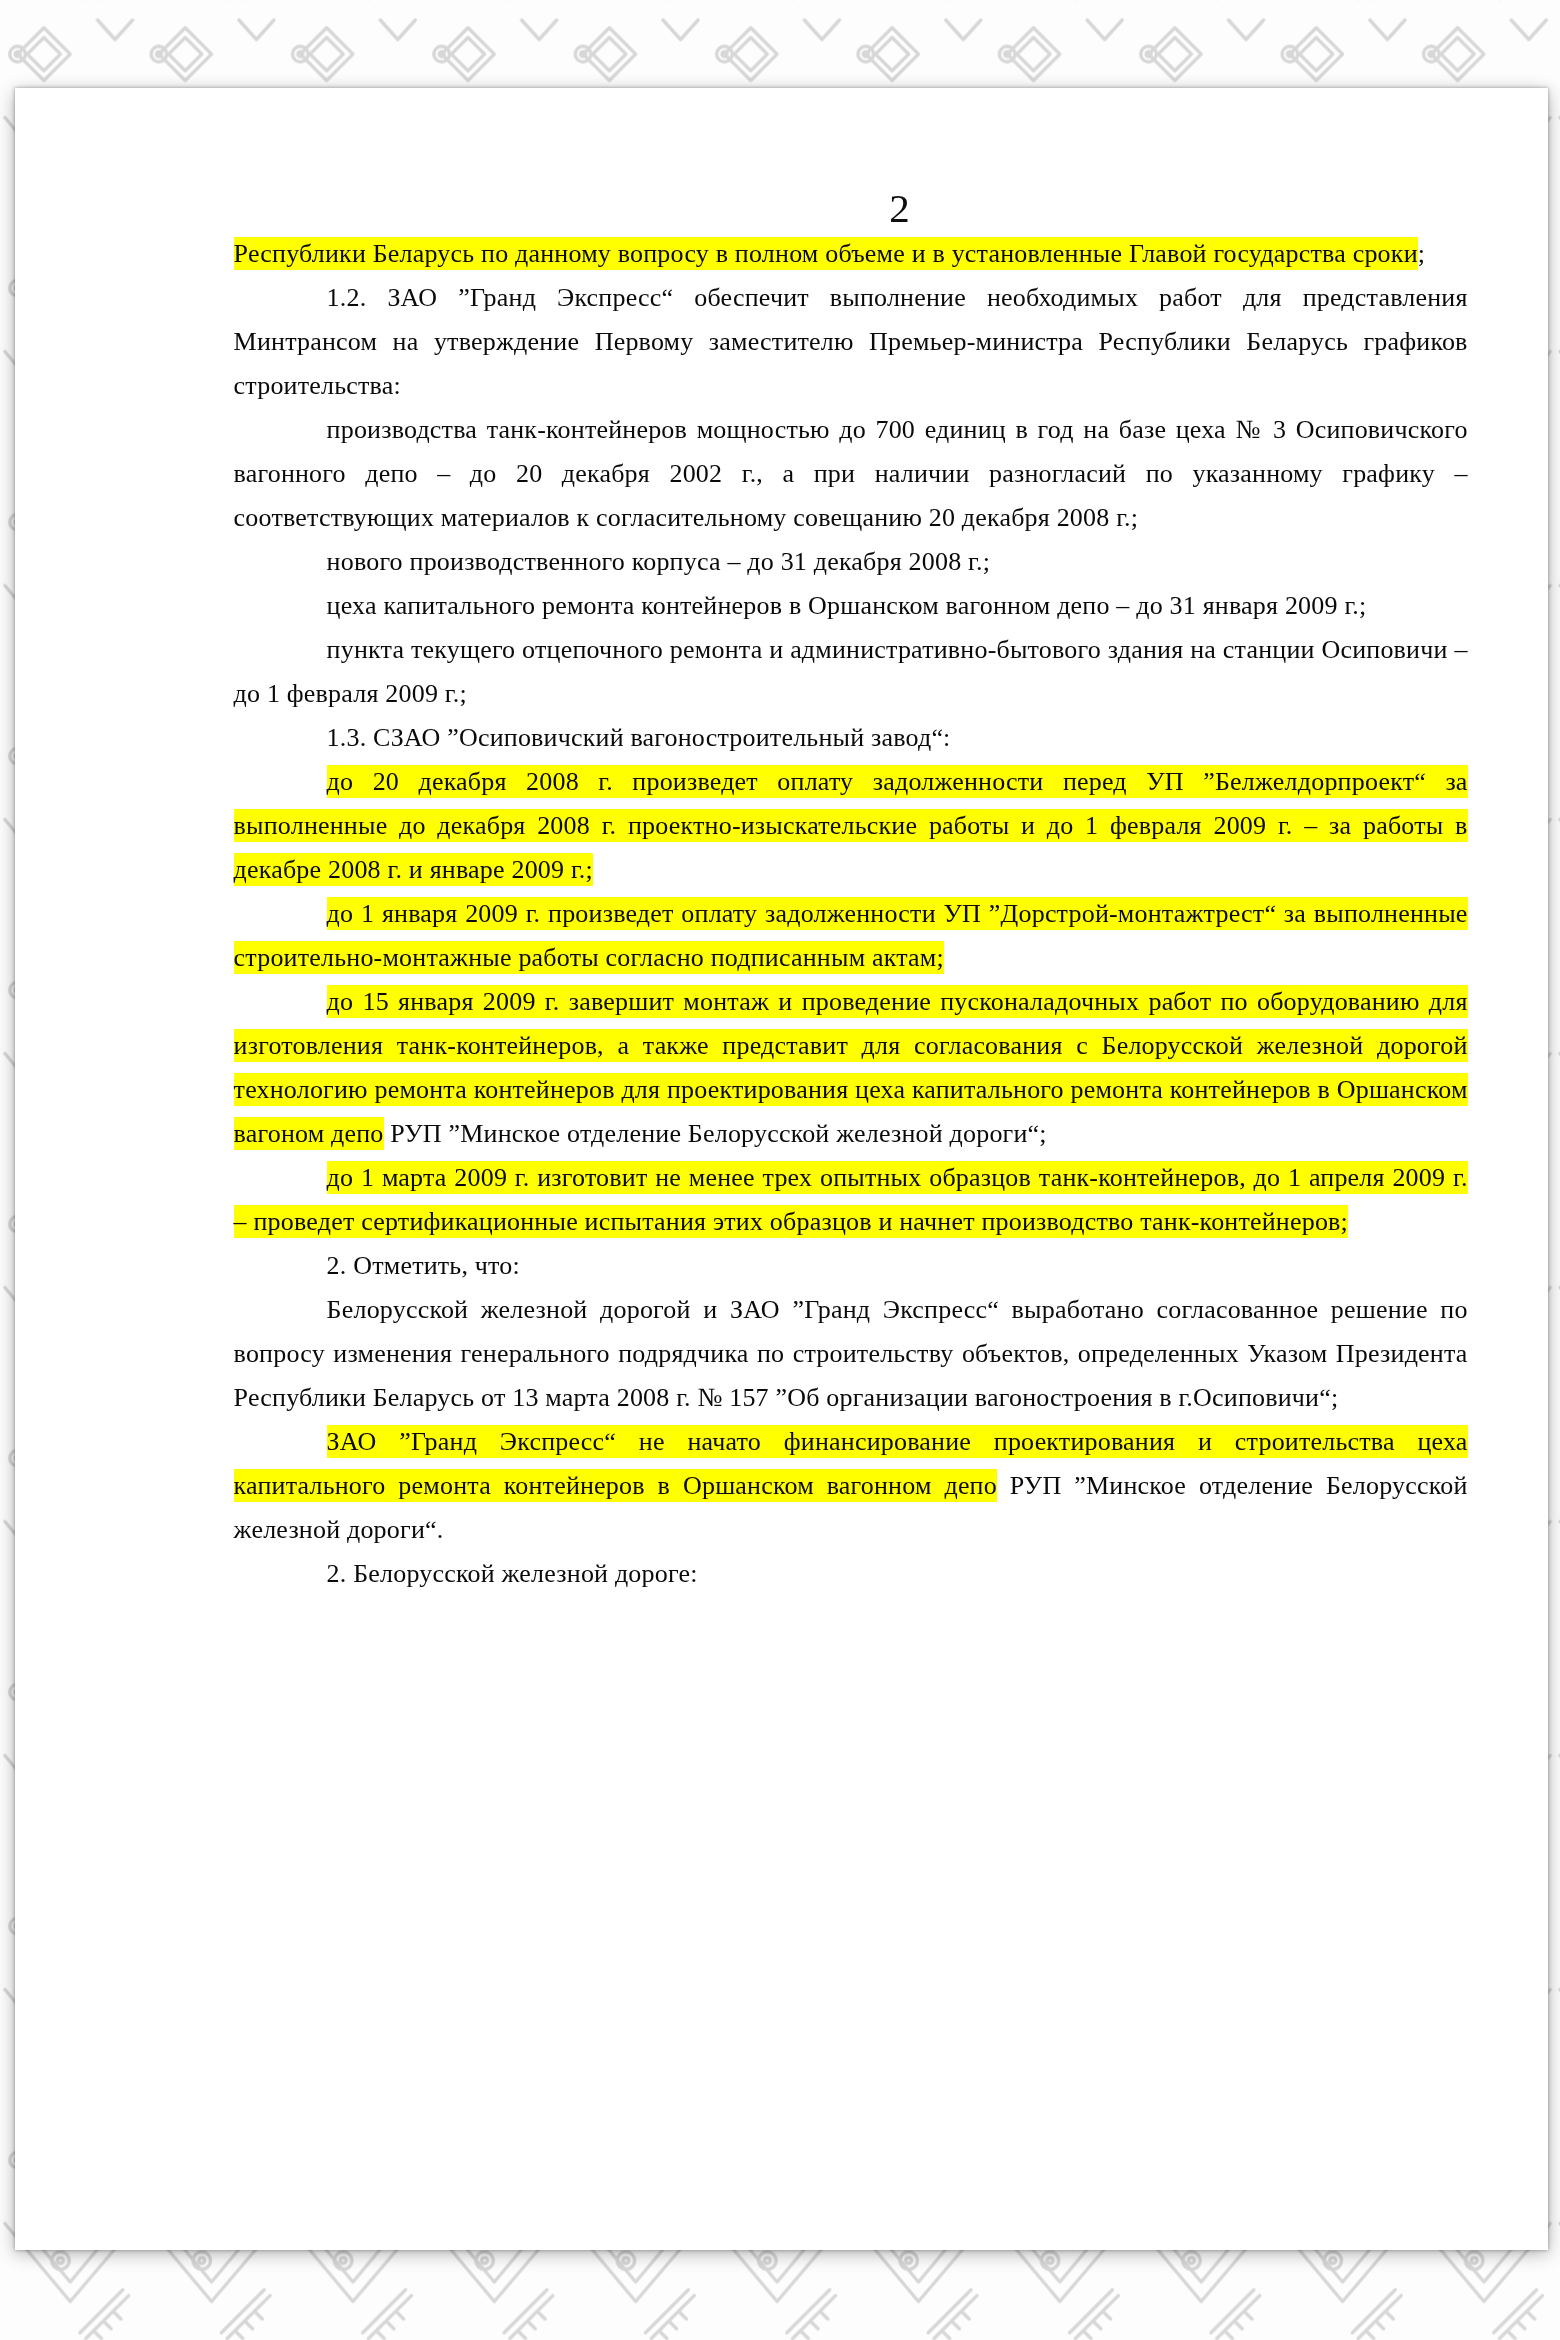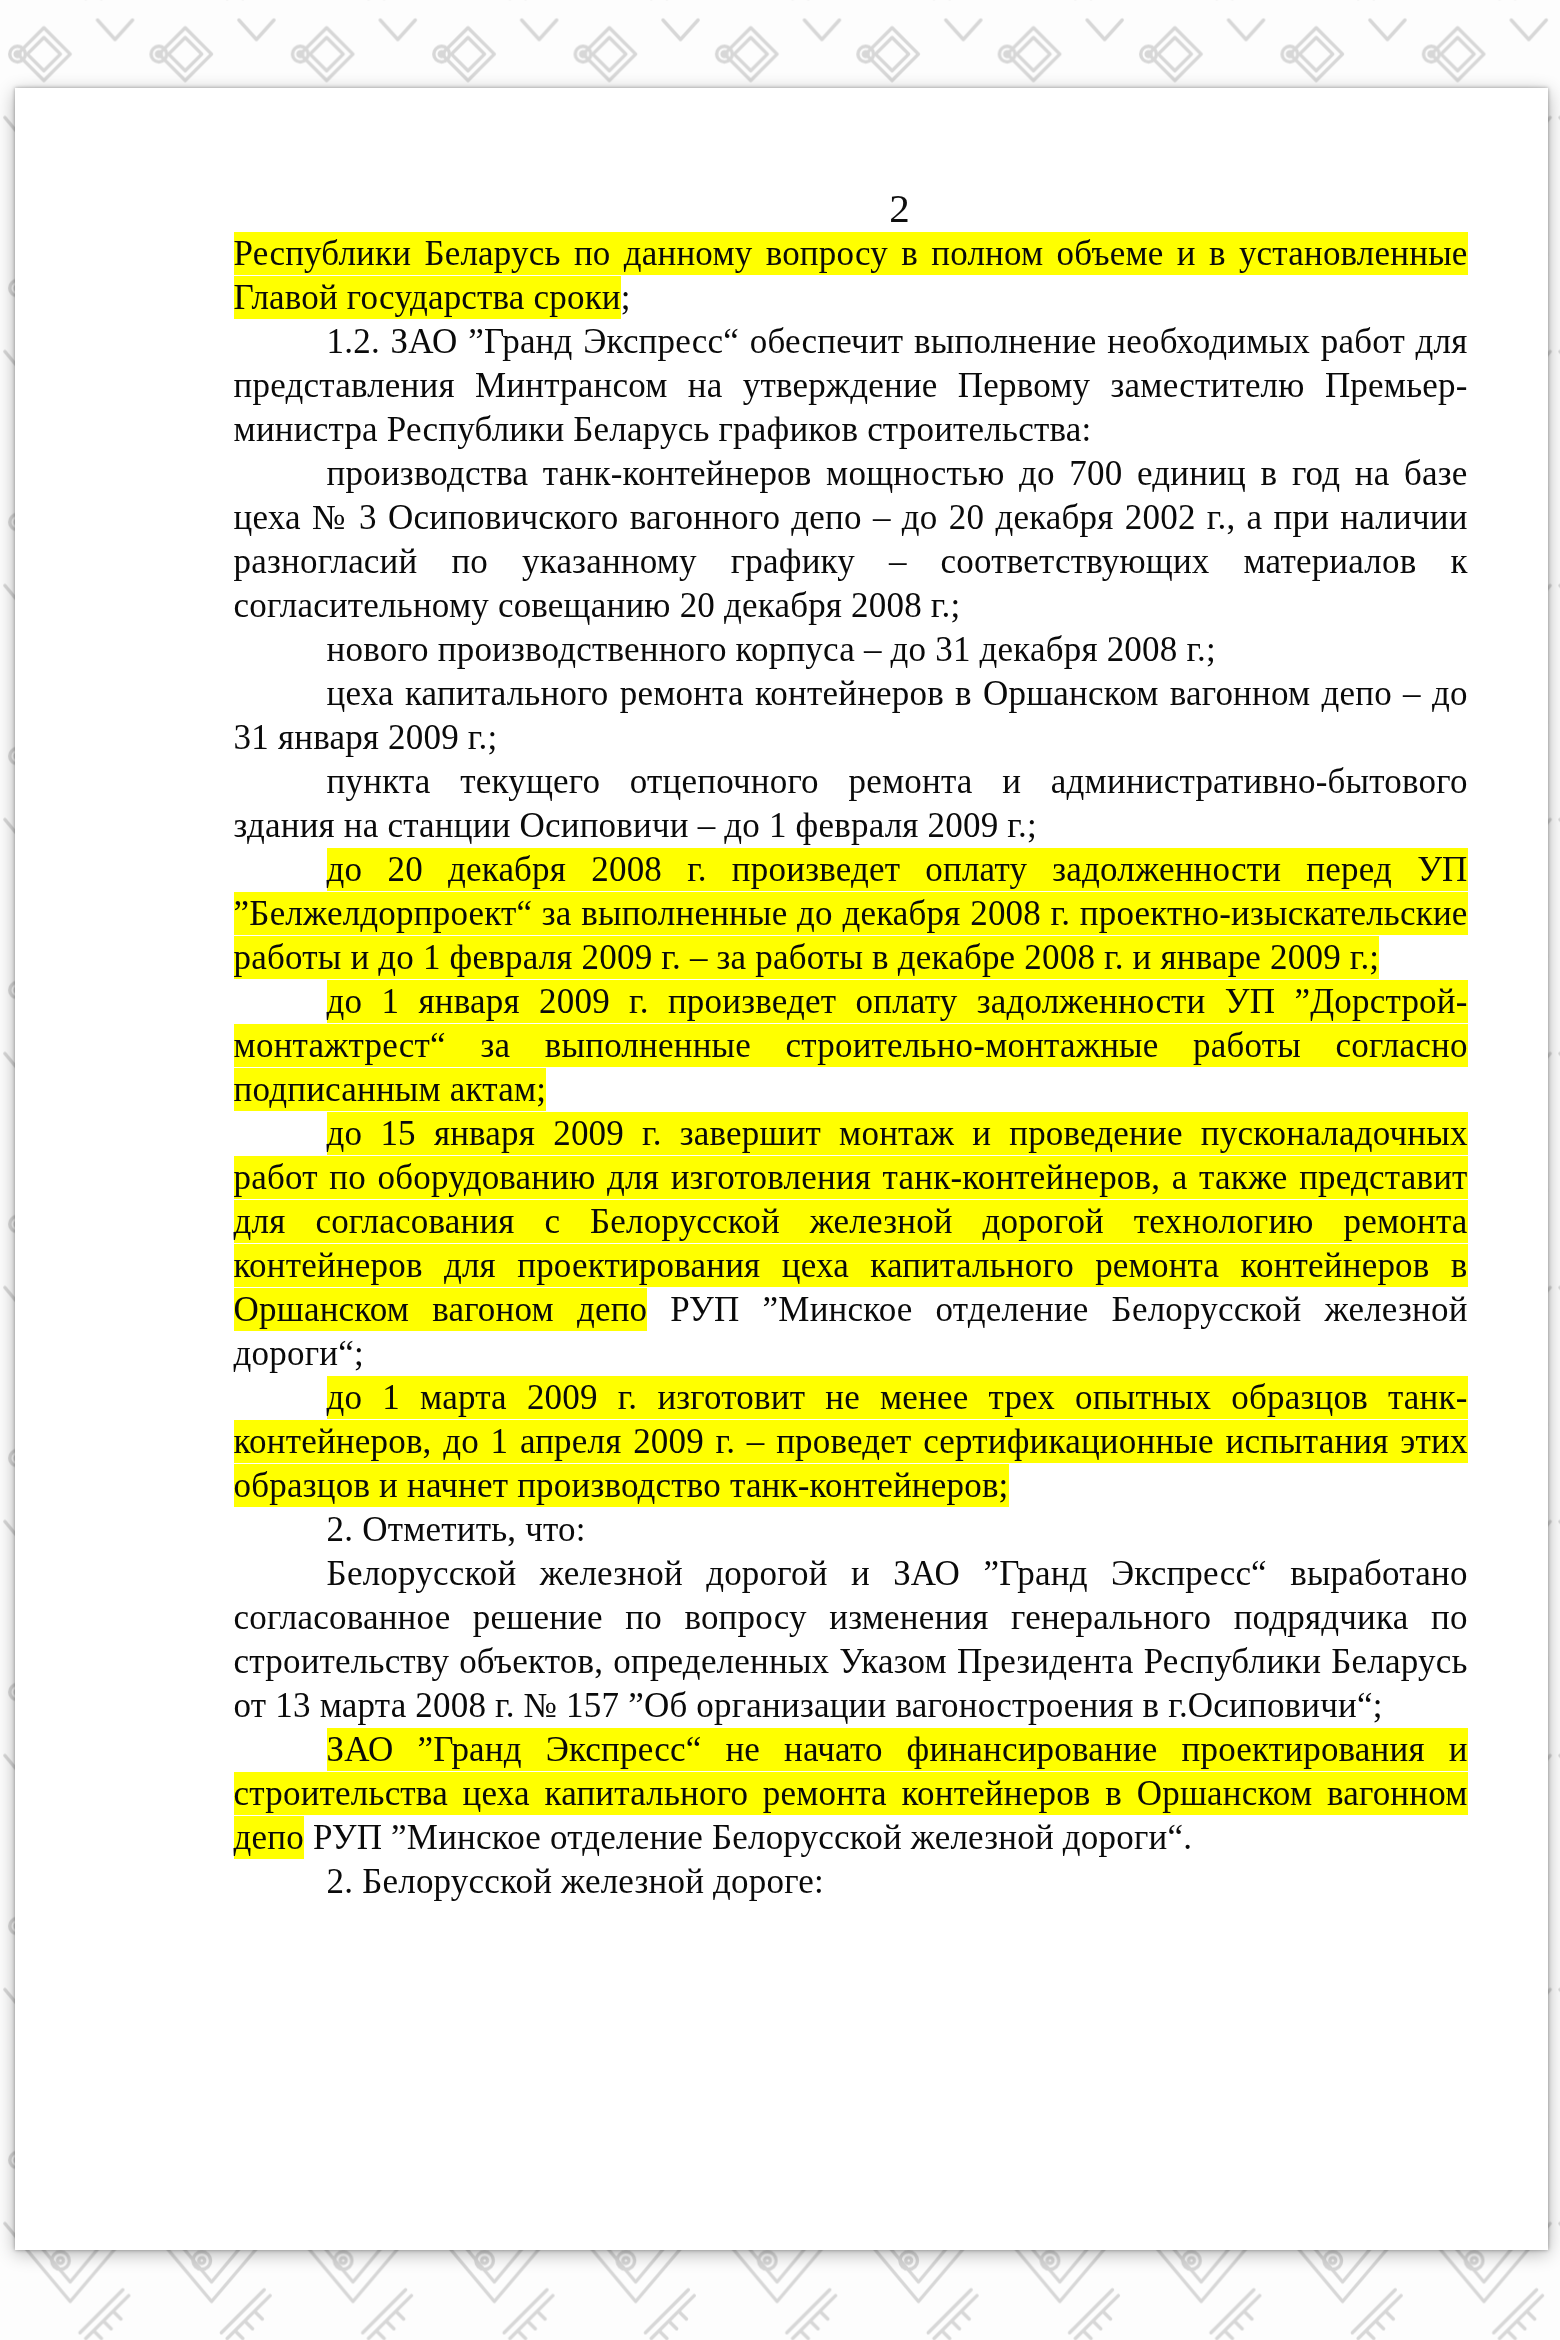--- a/index.html
+++ b/index.html
@@ -38,21 +38,21 @@
   .page-number {
     text-align: center;
     position: relative;
     left: 49px;
     font-size: 41px;
     line-height: 44px;
     color: #0e0e0e;
     margin: 0 0 2px 0;
   }
   .doc-body {
-    font-size: 35px;
+    font-size: 26px;
     line-height: 44px;
     color: #0a0a0a;
     text-align: justify;
     letter-spacing: 0.2px;
   }
   .para {
     margin: 0;
     padding: 0;
   }
   .para.indent {
@@ -102,20 +102,21 @@
 
   <div class="page">
     <div class="page-number">2</div>
     <div class="doc-body">
         <p class="para"><span class="seg-hl">Республики Беларусь по данному вопросу в полном объеме и в установленные Главой государства сроки</span><span class="seg-plain">;</span></p>
         <p class="para indent"><span class="seg-plain">1.2. ЗАО ”Гранд Экспресс“ обеспечит выполнение необходимых работ для представления Минтрансом на утверждение Первому заместителю Премьер-министра Республики Беларусь графиков строительства:</span></p>
         <p class="para indent"><span class="seg-plain">производства танк-контейнеров мощностью до 700 единиц в год на базе цеха № 3 Осиповичского вагонного депо – до 20 декабря 2002 г., а при наличии разногласий по указанному графику – соответствующих материалов к согласительному совещанию 20 декабря 2008 г.;</span></p>
         <p class="para indent"><span class="seg-plain">нового производственного корпуса – до 31 декабря 2008 г.;</span></p>
         <p class="para indent"><span class="seg-plain">цеха капитального ремонта контейнеров в Оршанском вагонном депо – до 31 января 2009 г.;</span></p>
         <p class="para indent"><span class="seg-plain">пункта текущего отцепочного ремонта и административно-бытового здания на станции Осиповичи – до 1 февраля 2009 г.;</span></p>
+        <p class="para indent"><span class="seg-plain">1.3. СЗАО ”Осиповичский вагоностроительный завод“:</span></p>
         <p class="para indent"><span class="seg-hl">до 20 декабря 2008 г. произведет оплату задолженности перед УП ”Белжелдорпроект“ за выполненные до декабря 2008 г. проектно-изыскательские работы и до 1 февраля 2009 г. – за работы в декабре 2008 г. и январе 2009 г.;</span></p>
         <p class="para indent"><span class="seg-hl">до 1 января 2009 г. произведет оплату задолженности УП ”Дорстрой-монтажтрест“ за выполненные строительно-монтажные работы согласно подписанным актам;</span></p>
         <p class="para indent"><span class="seg-hl">до 15 января 2009 г. завершит монтаж и проведение пусконаладочных работ по оборудованию для изготовления танк-контейнеров, а также представит для согласования с Белорусской железной дорогой технологию ремонта контейнеров для проектирования цеха капитального ремонта контейнеров в Оршанском вагоном депо</span><span class="seg-plain"> РУП ”Минское отделение Белорусской железной дороги“;</span></p>
         <p class="para indent"><span class="seg-hl">до 1 марта 2009 г. изготовит не менее трех опытных образцов танк-контейнеров, до 1 апреля 2009 г. – проведет сертификационные испытания этих образцов и начнет производство танк-контейнеров;</span></p>
         <p class="para indent"><span class="seg-plain">2. Отметить, что:</span></p>
         <p class="para indent"><span class="seg-plain">Белорусской железной дорогой и ЗАО ”Гранд Экспресс“ выработано согласованное решение по вопросу изменения генерального подрядчика по строительству объектов, определенных Указом Президента Республики Беларусь от 13 марта 2008 г. № 157 ”Об организации вагоностроения в г.Осиповичи“;</span></p>
         <p class="para indent"><span class="seg-hl">ЗАО ”Гранд Экспресс“ не начато финансирование проектирования и строительства цеха капитального ремонта контейнеров в Оршанском вагонном депо</span><span class="seg-plain"> РУП ”Минское отделение Белорусской железной дороги“.</span></p>
         <p class="para indent"><span class="seg-plain">2. Белорусской железной дороге:</span></p>
       </div>
   </div>

